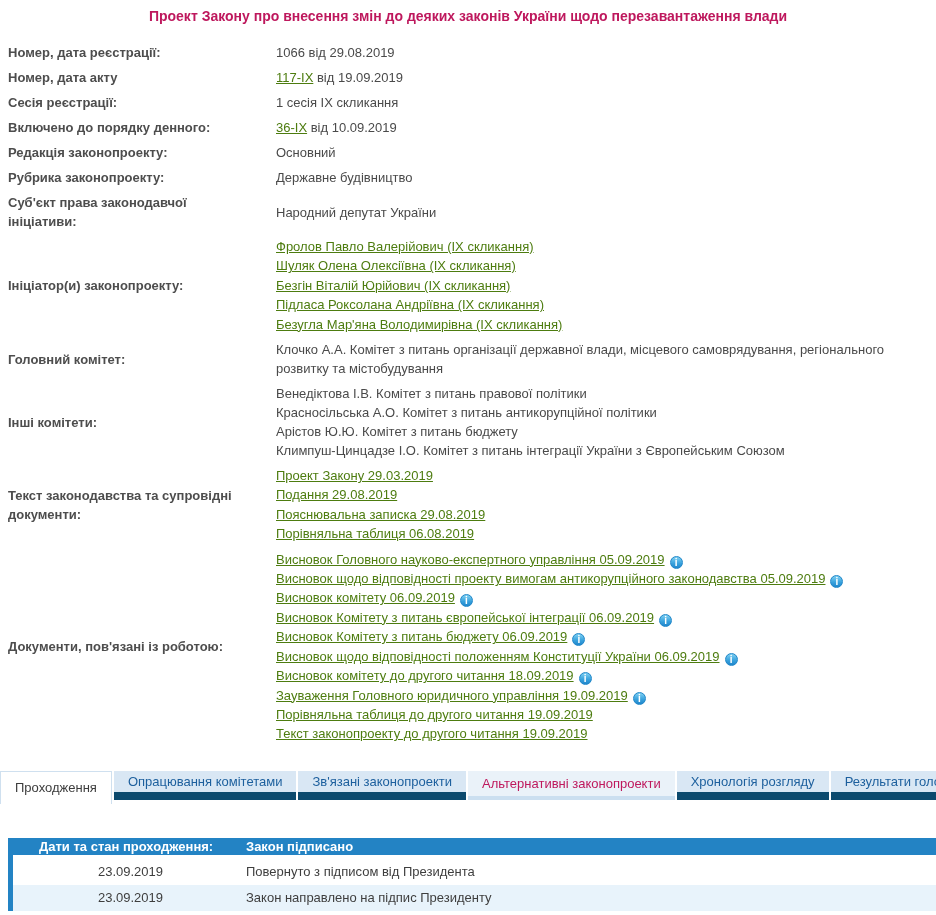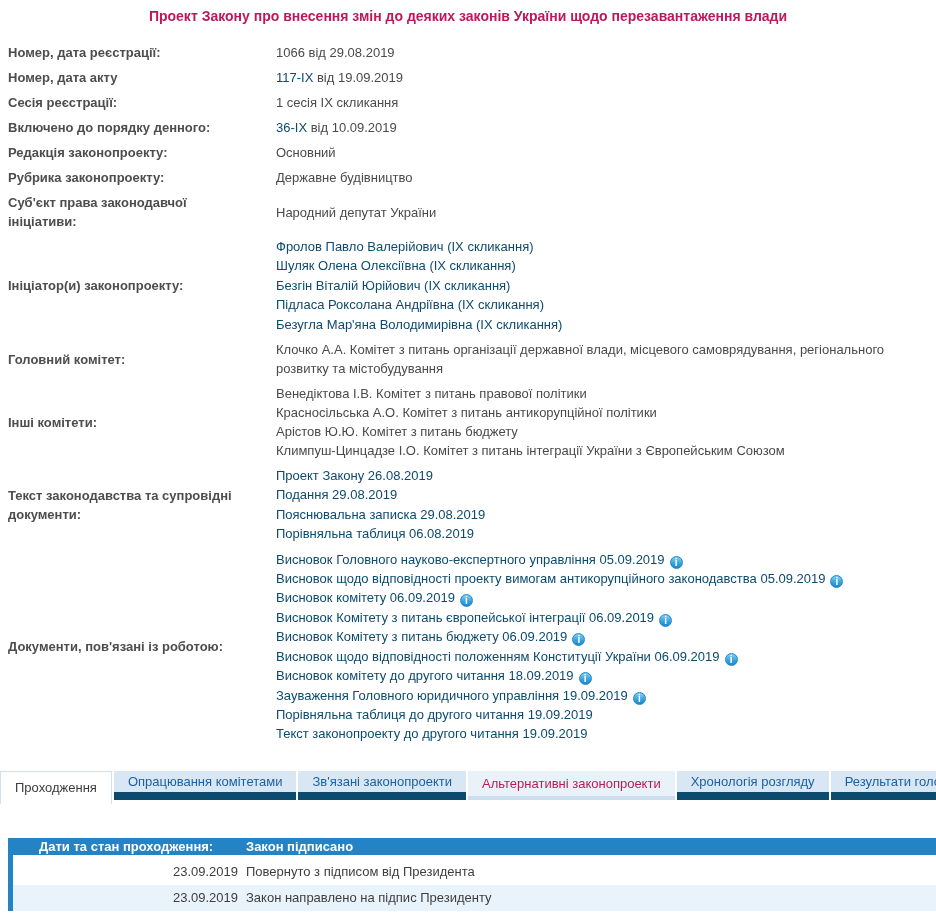--- a/index.html
+++ b/index.html
@@ -24,21 +24,22 @@
     flex: 0 0 268px;
     font-weight: bold;
     color: #4d4d4d;
     line-height: 19px;
     padding-right: 20px;
   }
   .field-value { flex: 1; line-height: 19px; color: #4a4a4a; }
   .value-line { line-height: 19px; }
 
   a.lnk {
-    color: #0c4a6e;
+    color: #4d7c0f;
+    text-decoration: underline;
     cursor: pointer;
     line-height: 19px;
   }
   .link-list .link-line { line-height: 19.4px; }
 
   .info {
     display: inline-block;
     width: 13px; height: 13px;
     border-radius: 50%;
     background: linear-gradient(180deg, #7fd0f2 0%, #3ba4de 55%, #1f86cc 100%);
@@ -110,21 +111,21 @@
   .st-header .c2 { padding-left: 8px; }
   .st-row {
     display: grid;
     grid-template-columns: 225px 1fr;
     height: 26px;
     align-items: center;
     color: #3e3e3e;
   }
   .st-row:nth-child(odd) { background: #fff; }
   .st-row:nth-child(even) { background: #e8f3fb; }
-  .st-row .c1 { text-align: right; padding-left: 10px; }
+  .st-row .c1 { text-align: center; padding-left: 10px; }
   .st-row .c2 { padding-left: 8px; }
   .st-body { border-top: 4px solid #fff; }
 </style>
 </head>
 <body>
 
 <div class="page">
 
   <div class="page-title">Проект Закону про внесення змін до деяких законів України щодо перезавантаження влади</div>
 
@@ -187,21 +188,21 @@
         <div class="value-line">Венедіктова І.В. Комітет з питань правової політики</div>
         <div class="value-line">Красносільська А.О. Комітет з питань антикорупційної політики</div>
         <div class="value-line">Арістов Ю.Ю. Комітет з питань бюджету</div>
         <div class="value-line">Климпуш-Цинцадзе І.О. Комітет з питань інтеграції України з Європейським Союзом</div>
       </div>
     </div>
 
     <div class="field-row">
       <div class="field-label">Текст законодавства та супровідні документи:</div>
       <div class="field-value link-list">
-        <div class="link-line"><a class="lnk">Проект Закону 26.08.2019</a></div>
+        <div class="link-line"><a class="lnk">Проект Закону 29.03.2019</a></div>
         <div class="link-line"><a class="lnk">Подання 29.08.2019</a></div>
         <div class="link-line"><a class="lnk">Пояснювальна записка 29.08.2019</a></div>
         <div class="link-line"><a class="lnk">Порівняльна таблиця 06.08.2019</a></div>
       </div>
     </div>
 
     <div class="field-row">
       <div class="field-label">Документи, пов'язані із роботою:</div>
       <div class="field-value link-list">
         <div class="link-line"><a class="lnk">Висновок Головного науково-експертного управління 05.09.2019</a><span class="info"></span></div>

